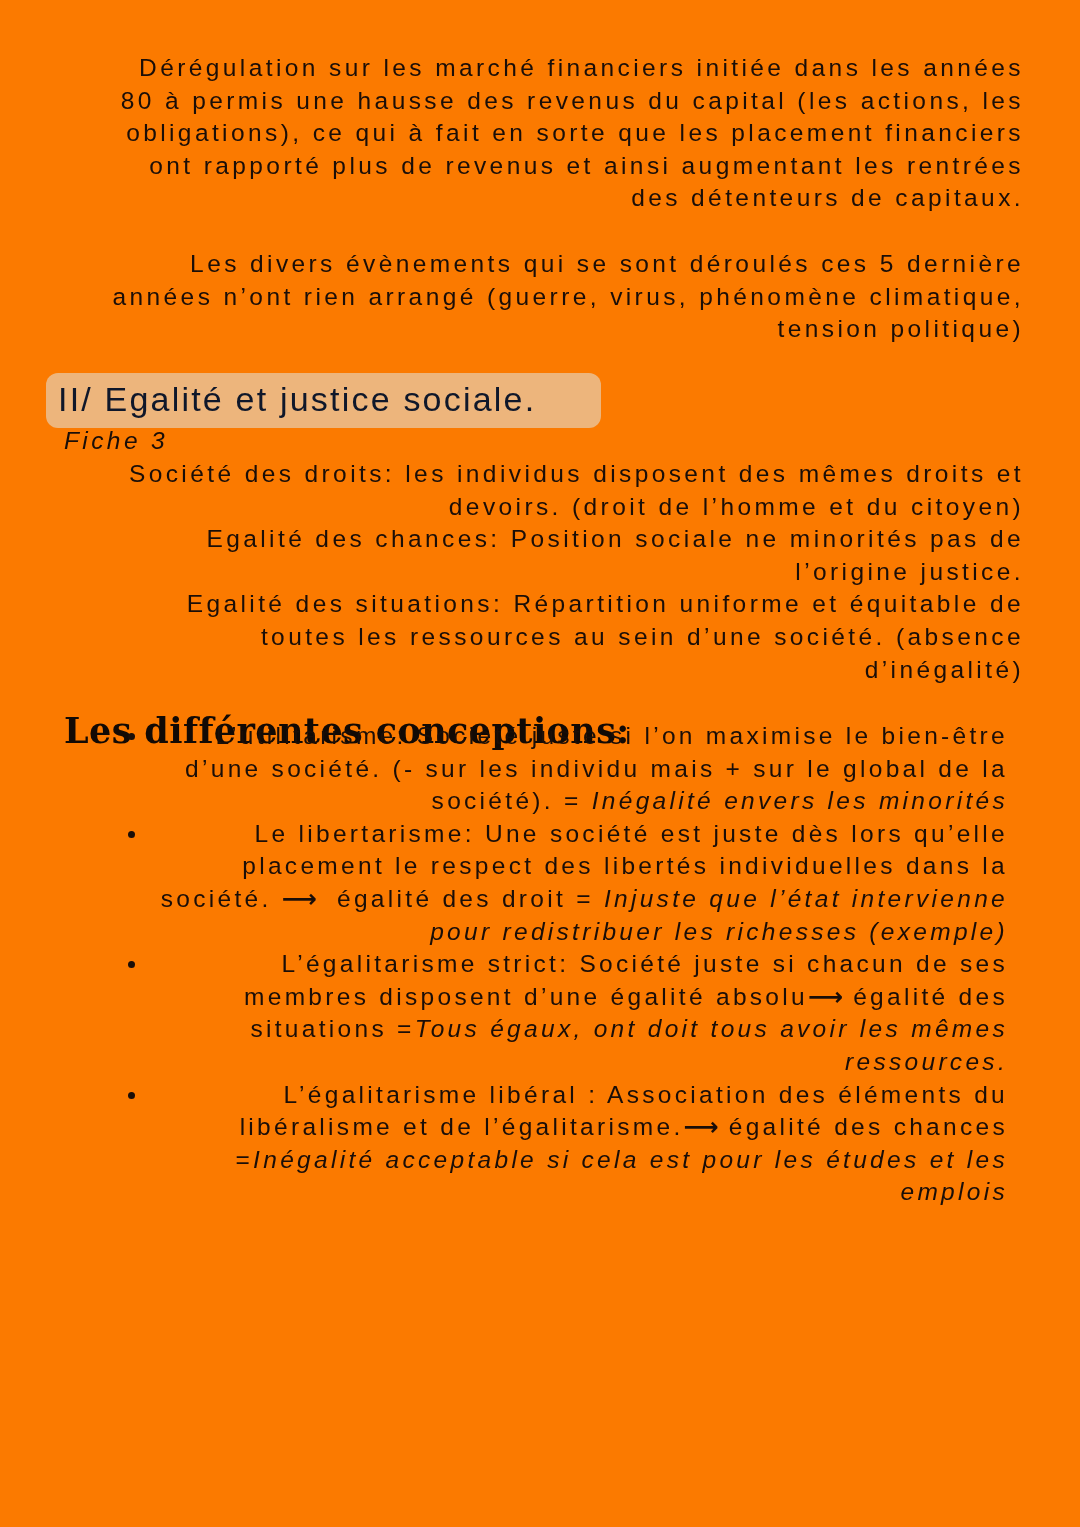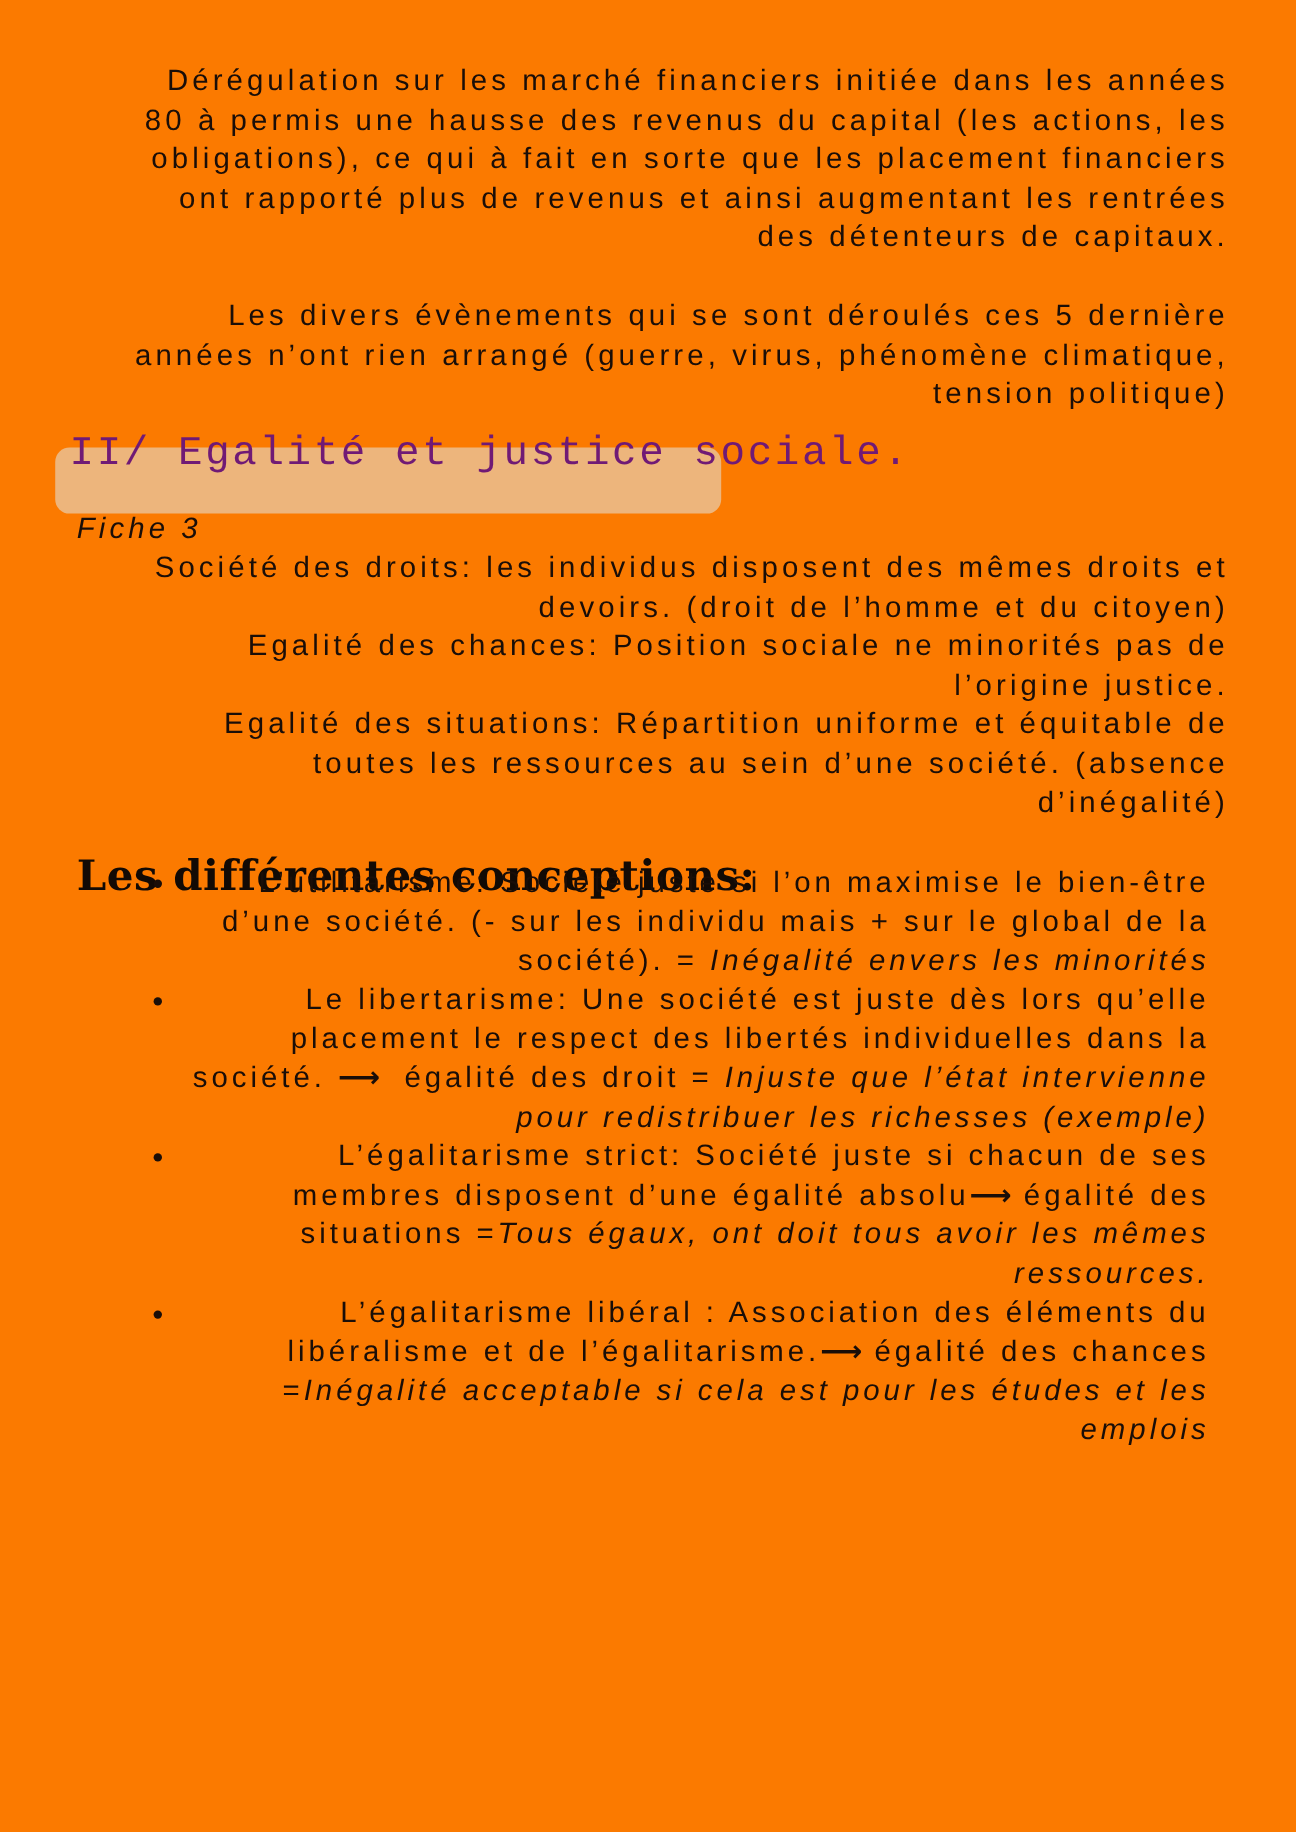--- a/index.html
+++ b/index.html
@@ -38,26 +38,26 @@
       left: 46px;
       top: 373px;
       width: 555px;
       height: 55px;
       background: #EDB57C;
       border-radius: 12px;
     }
     .section-title {
       position: absolute;
       left: 58px;
-      top: 356px;
-      font-family: Liberation Mono, monospace;
+      top: 376px;
+      font-family: Liberation Sans, sans-serif;
       font-size: 34px;
       line-height: 46px;
       letter-spacing: 2.2px;
-      color: #701a75;
+      color: #0f172a;
       white-space: nowrap;
     }
     .fiche {
       position: absolute;
       left: 64px;
       top: 425px;
       font-size: 24.5px;
       line-height: 32.6px;
       letter-spacing: 3.4px;
       font-style: italic;

